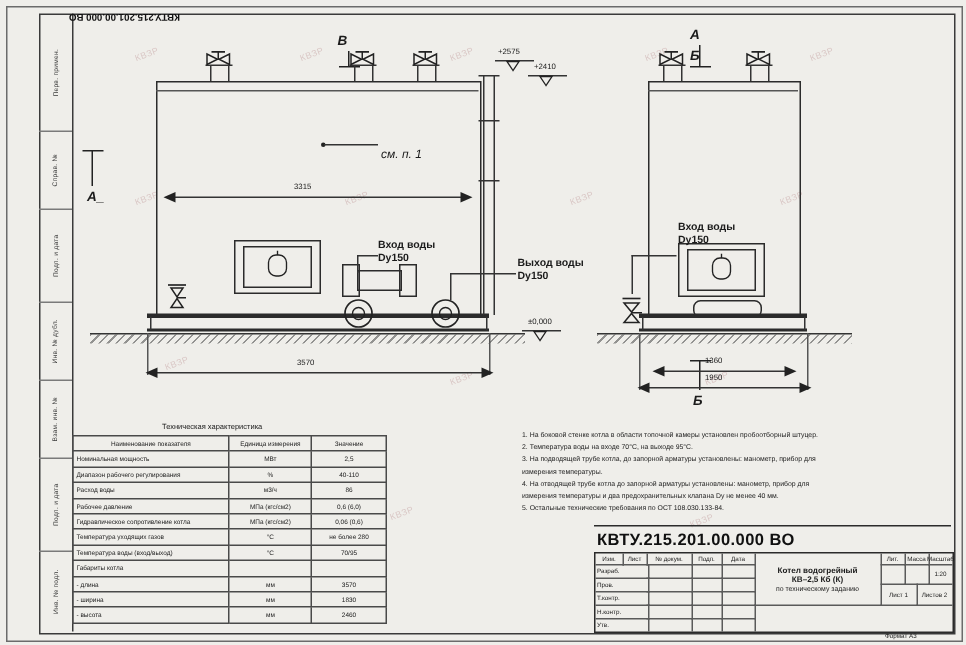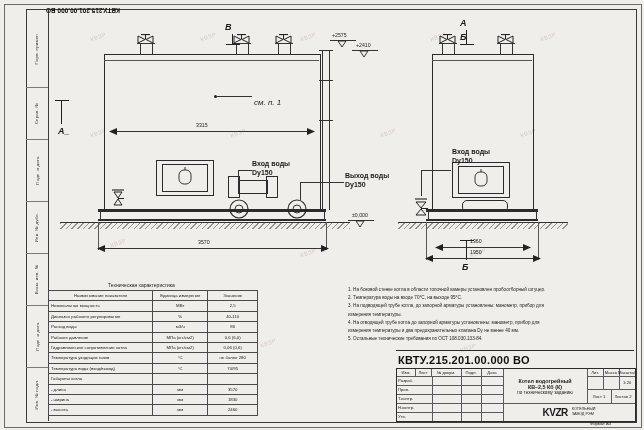--- a/index.html
+++ b/index.html
@@ -427,24 +427,17 @@
 
     <div class="c" style="left:190px;top:0;width:16px;height:7px;">Лит.</div>
     <div class="c" style="left:206px;top:0;width:16px;height:7px;">Масса</div>
     <div class="c" style="left:222px;top:0;width:16px;height:7px;border-right:none;">Масштаб</div>
     <div class="c" style="left:190px;top:7px;width:16px;height:13px;"></div>
     <div class="c" style="left:206px;top:7px;width:16px;height:13px;"></div>
     <div class="c" style="left:222px;top:7px;width:16px;height:13px;border-right:none;">1:20</div>
     <div class="c" style="left:190px;top:20px;width:24px;height:14px;">Лист 1</div>
     <div class="c" style="left:214px;top:20px;width:24px;height:14px;border-right:none;">Листов  2</div>
 
-    <div class="c" style="left:106px;top:34px;width:132px;height:18px;border-right:none;border-bottom:none;justify-content:center;gap:4px;">
-      <span style="font-size:10px;font-weight:bold;letter-spacing:-.5px;">KVZR</span>
-      <span style="display:flex;flex-direction:column;align-items:flex-start;line-height:5px;">
-        <span style="font-size:3.8px;">КОТЕЛЬНЫЙ</span>
-        <span style="font-size:3.8px;">ЗАВОД РЭМ</span>
-      </span>
-    </div>
   </div>
 
   <div class="sub" style="left:590px;top:421px;font-size:4.2px;">Формат А3</div>
 
 </div>
 
 </body></html>

